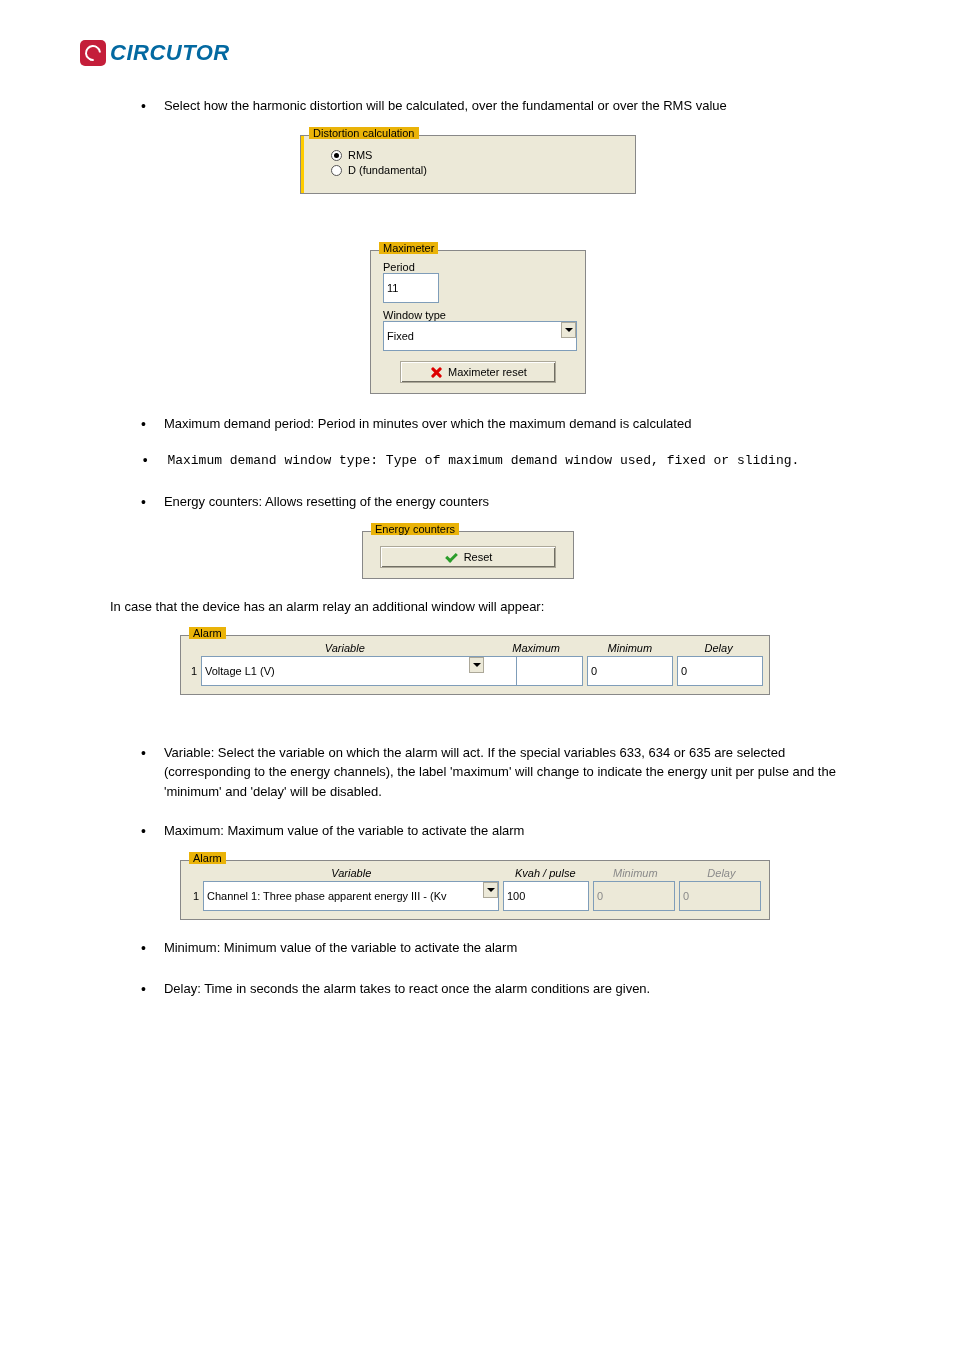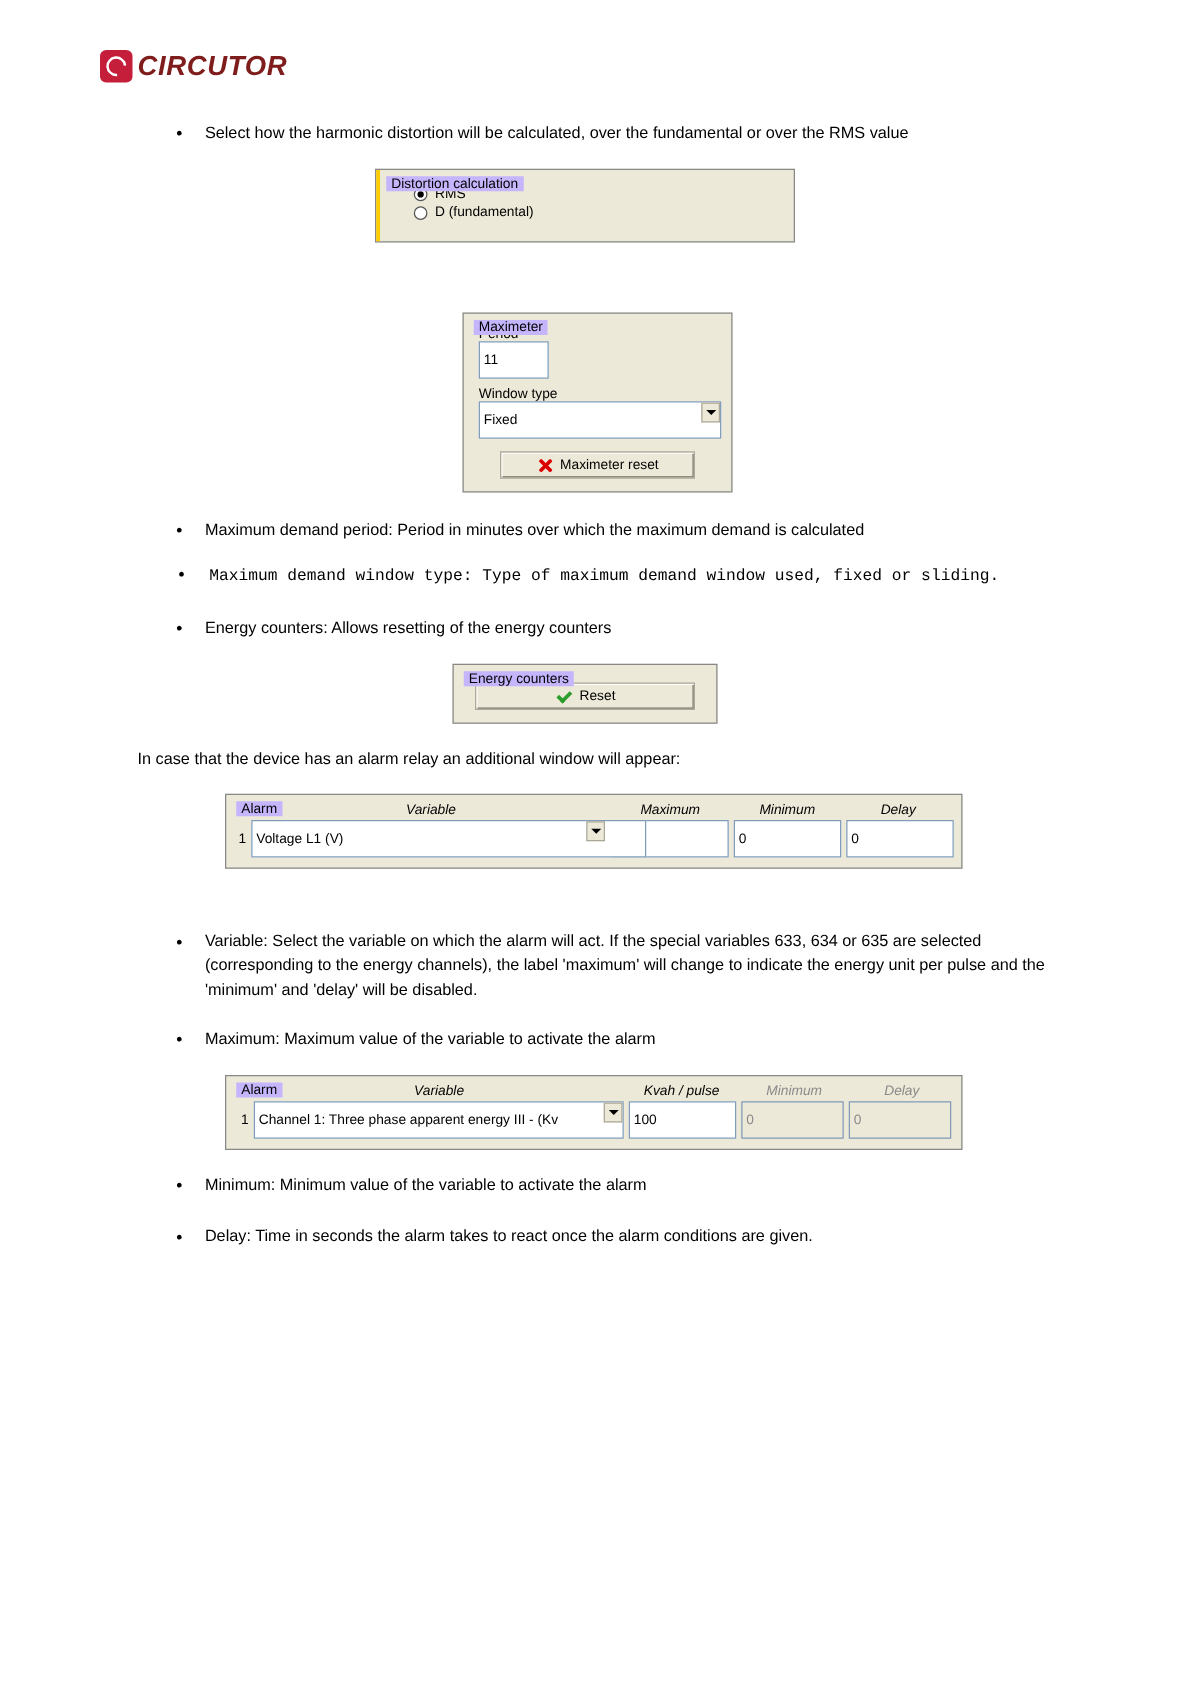--- a/index.html
+++ b/index.html
@@ -35,44 +35,43 @@
       height: 12px;
       border: 2.5px solid #fff;
       border-right-color: transparent;
       border-radius: 50%;
       transform: rotate(40deg);
     }
     .logo-text {
       font-weight: bold;
       font-style: italic;
       font-size: 22px;
-      color: #7f1d1d;
+      color: #0369a1;
       letter-spacing: 0.5px;
     }
     .content { padding-left: 55px; }
     .bullet { display: flex; margin-bottom: 6px; line-height: 1.5; }
     .bullet::before { content: "\2022"; margin-right: 18px; margin-left: 6px; font-size: 14px; }
     .bullet-text { flex: 1; font-size: 13px; }
     .bullet-u2 { margin-bottom: 0; font-family: Liberation Mono, monospace; }
     .fieldset {
       border: 1px solid #888;
       background: #ece9d8;
       position: relative;
       padding: 10px 12px 14px 12px;
       margin: 18px auto 18px auto;
       font-size: 11px;
     }
     .fieldset .legend {
       position: absolute;
       top: -9px;
       left: 8px;
-      background: #c4b5fd;
+      background: #eab308;
       padding: 0 4px;
       font-size: 11px;
-      margin-top: 14px;
     }
     .yellow-bar {
       position: absolute;
       left: 0;
       top: 0;
       bottom: 0;
       width: 3px;
       background: #ffcc00;
     }
     .radio-row { display: flex; align-items: center; margin: 3px 0 3px 18px; gap: 6px; }

